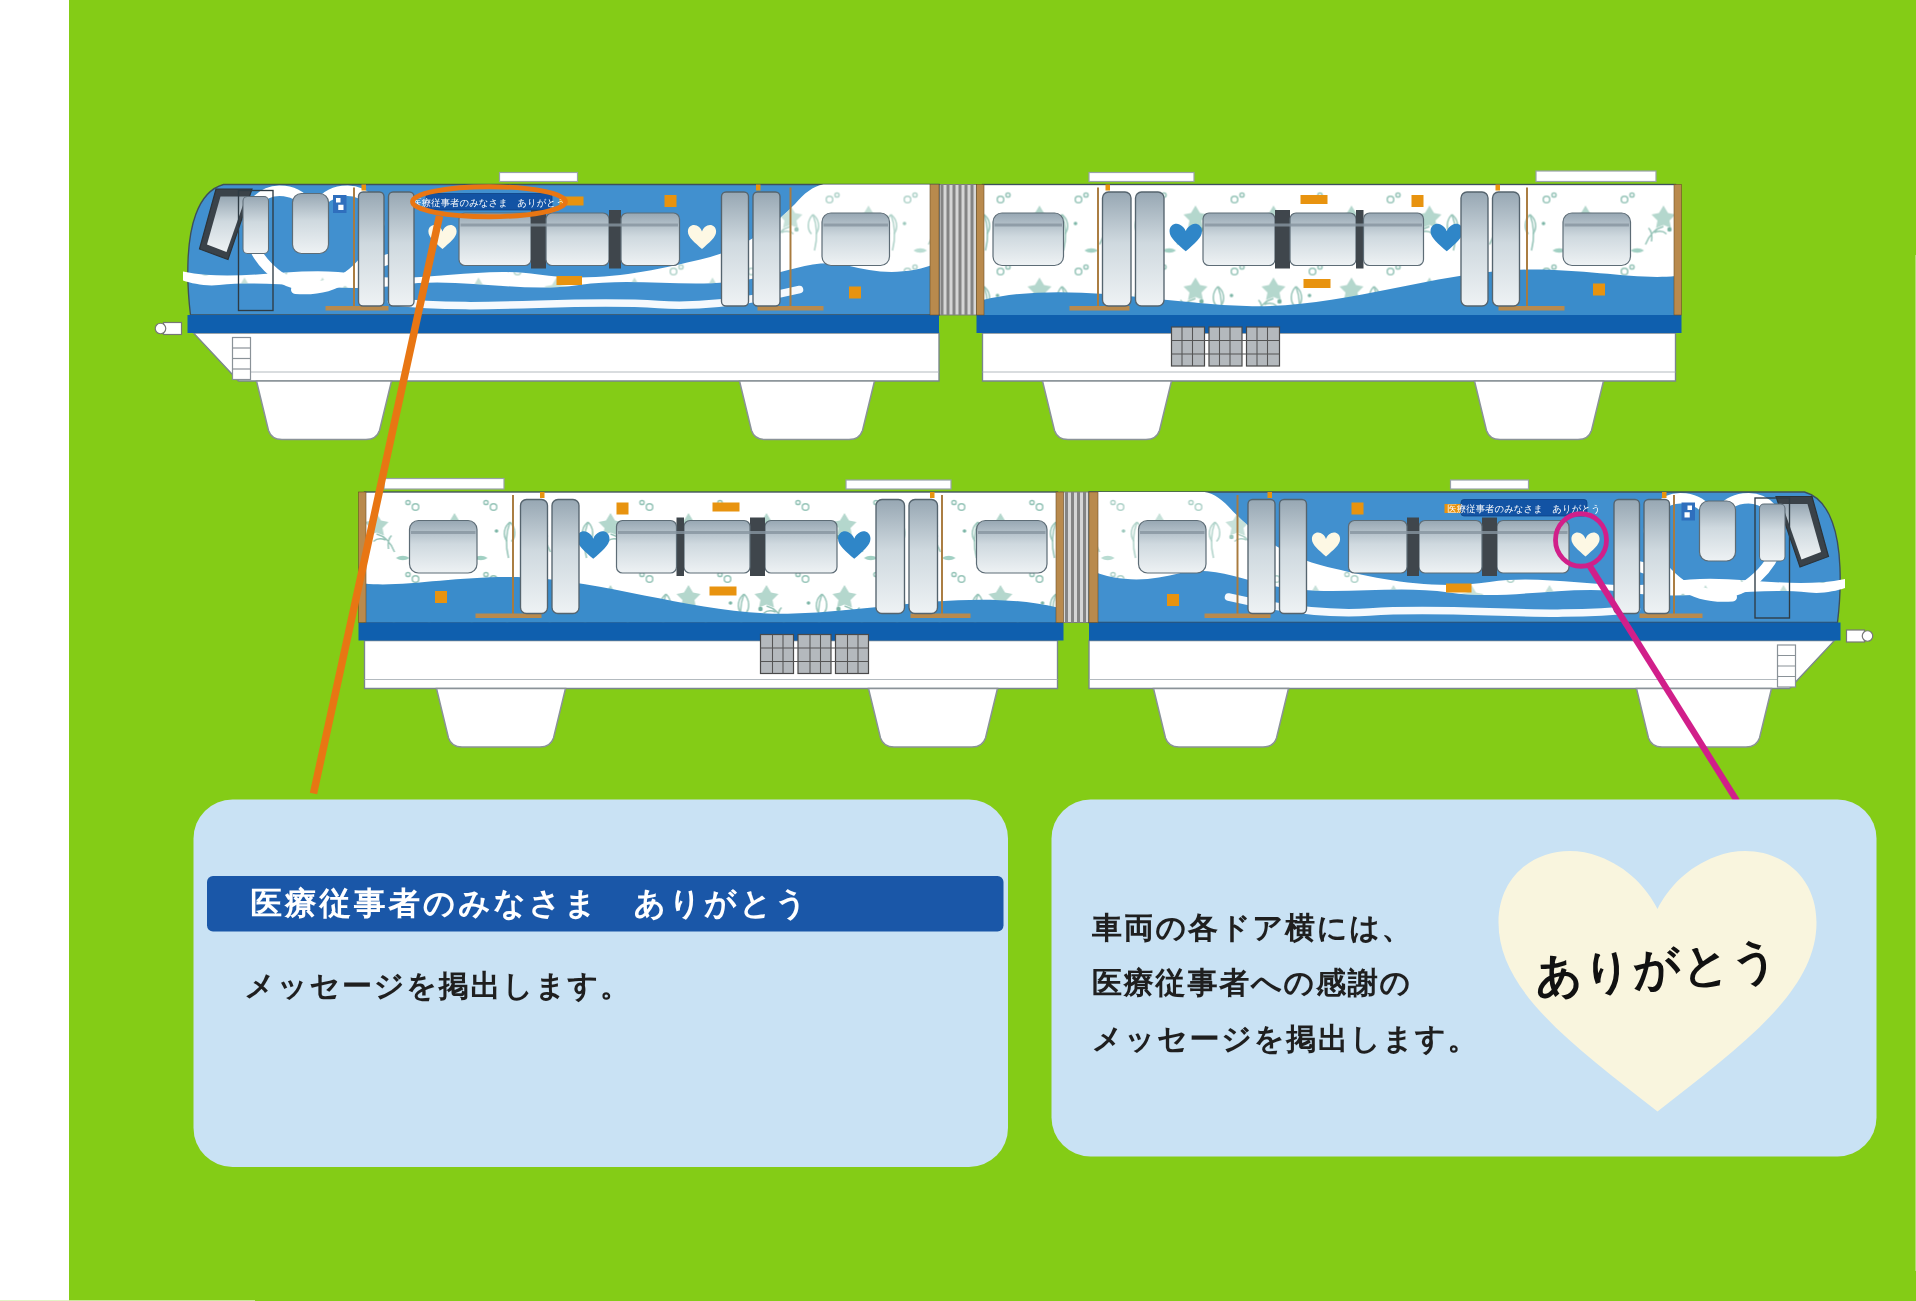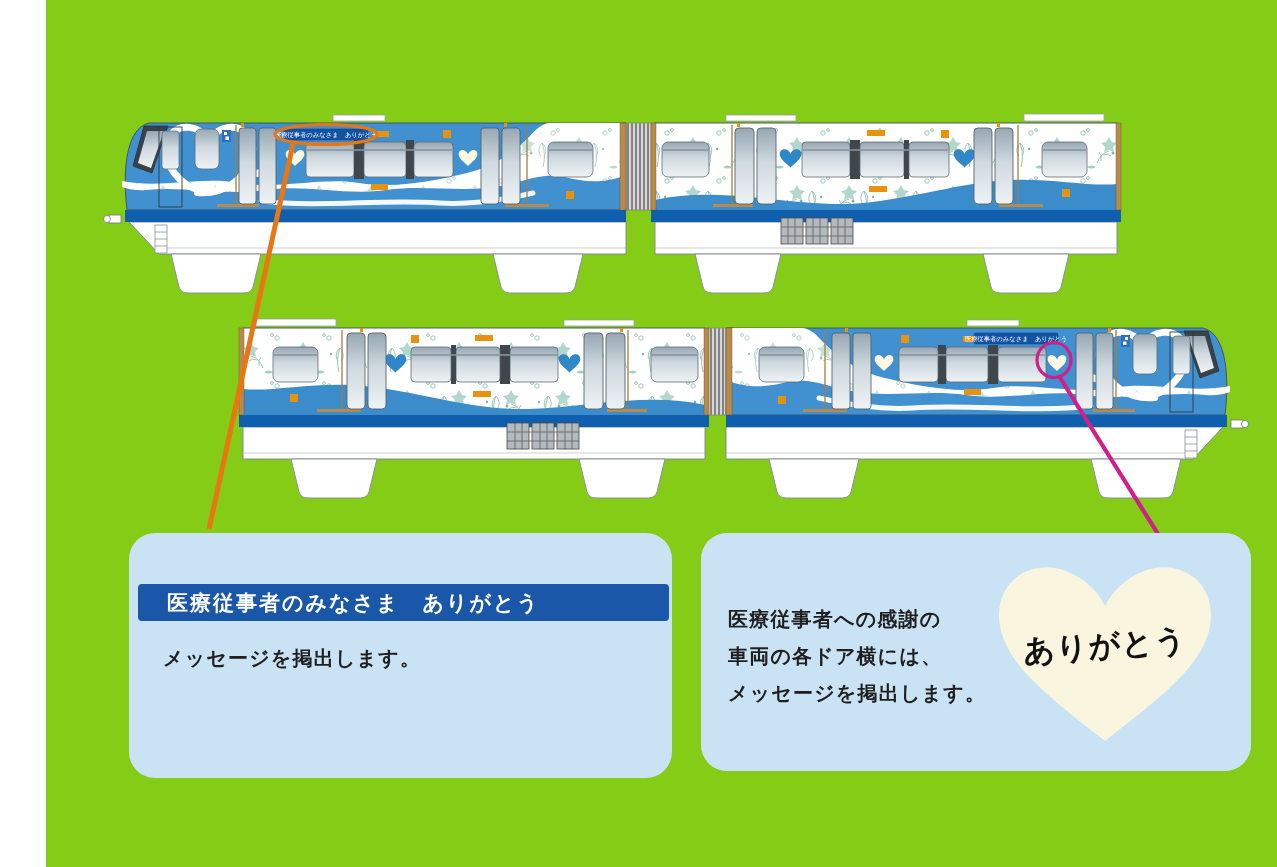--- a/index.html
+++ b/index.html
@@ -208,22 +208,22 @@
 
   <div class="callout left">
     <div class="callout-banner">医療従事者のみなさま　ありがとう</div>
     <div class="callout-text">
       <div>メッセージを掲出します。</div>
     </div>
   </div>
 
   <div class="callout right">
     <div class="callout-text">
+      <div>車両の各ドア横には、</div>
       <div>医療従事者への感謝の</div>
-      <div>車両の各ドア横には、</div>
       <div>メッセージを掲出します。</div>
     </div>
     <svg class="big-heart" width="232" height="196" viewBox="0 0 232 196">
       <path d="M116,188 C60,144 10,108 10,62 C10,24 46,6 77,18 C96,25 109,39 116,53 C123,39 136,25 155,18 C186,6 222,24 222,62 C222,108 172,144 116,188 Z" fill="#f9f5de"></path>
     </svg>
     <div class="heart-label">ありがとう</div>
   </div>
 
 </div>
 

